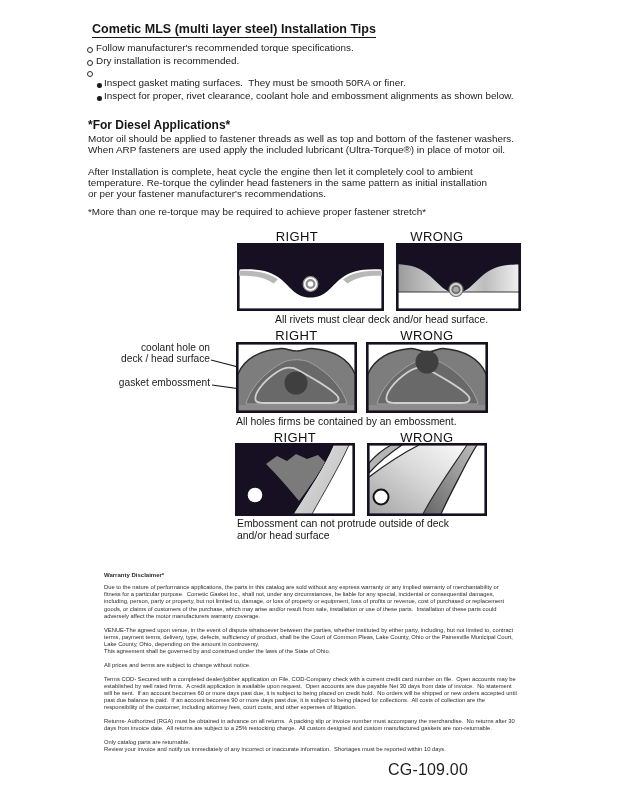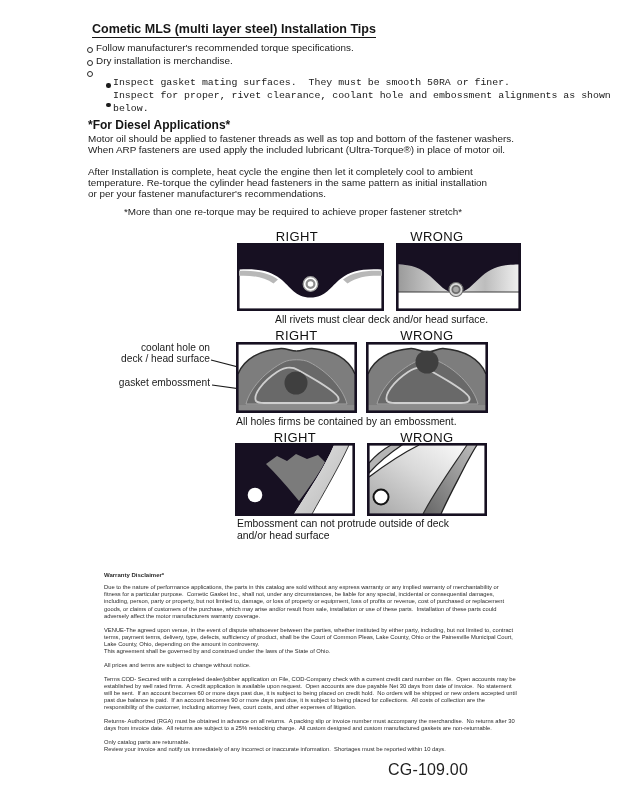--- a/index.html
+++ b/index.html
@@ -7,28 +7,28 @@
     position:relative;width:618px;height:800px;background:#ffffff;overflow:hidden;
     font-family:"Liberation Sans","DejaVu Sans",sans-serif;color:#1f1f1f;
   }
   .abs{position:absolute;}
   .title{
     left:92px;top:22px;font-size:12.5px;font-weight:bold;color:#161616;
     border-bottom:1.5px solid #161616;padding-bottom:1px;white-space:nowrap;
   }
   .bullets{left:87px;top:42px;font-size:9.9px;color:#202020;}
   .b-row{display:flex;align-items:center;line-height:12.9px;white-space:pre-wrap;}
-  .b-row.sub{margin-left:19px;font-family:Liberation Mono, monospace;}
+  .b-row.sub{margin-left:10px;}
   .ring{flex:0 0 auto;width:4px;height:4px;border:1px solid #2a2a2a;border-radius:50%;margin:3.5px 3px 0 0;}
   .dot{flex:0 0 auto;width:4.5px;height:4.5px;background:#1c1c1c;border-radius:50%;margin:3.5px 2.5px 0 0;}
   .dheading{left:88px;top:118px;font-size:12px;font-weight:bold;color:#151515;}
   .para{left:88px;width:436px;font-size:9.9px;line-height:10.9px;white-space:pre-wrap;color:#222;}
   .p1{top:134px;}
   .p2{top:167px;}
-  .note{top:207px;margin-left:36px;}
+  .note{top:207px;}
   .dlabel{font-size:13px;letter-spacing:.4px;color:#111;text-align:center;width:120px;white-space:nowrap;}
   .caption{font-size:10.4px;color:#161616;white-space:pre-wrap;line-height:11.5px;}
   .side-label{left:95px;width:115px;text-align:right;font-size:10.2px;line-height:10.8px;color:#1c1c1c;white-space:pre-wrap;}
   .warranty{left:104px;top:572px;width:413px;color:#2b2b2b;}
   .w-head{font-size:6px;font-weight:bold;margin:0 0 6px 0;}
   .w-para{font-size:5.8px;line-height:7.2px;margin:0 0 6.5px 0;white-space:pre-wrap;}
   .pagecode{left:388px;top:761px;font-size:16px;letter-spacing:.2px;color:#222;}
   svg{display:block;}
 </style>
 </head>
@@ -38,21 +38,21 @@
 
   <div class="abs title">Cometic MLS (multi layer steel) Installation Tips</div>
 
   <div class="abs bullets">
     <div class="b-row">
       <span class="ring"></span>
       <span>Follow manufacturer's recommended torque specifications.</span>
     </div>
     <div class="b-row">
       <span class="ring"></span>
-      <span>Dry installation is merchandise.</span>
+      <span>Dry installation is recommended.</span>
     </div>
     <div class="b-row">
       <span class="ring"></span>
     </div>
     <div class="b-row sub">
       <span class="dot"></span>
       <span>Inspect gasket mating surfaces.  They must be smooth 50RA or finer.</span>
     </div>
     <div class="b-row sub">
       <span class="dot"></span>

